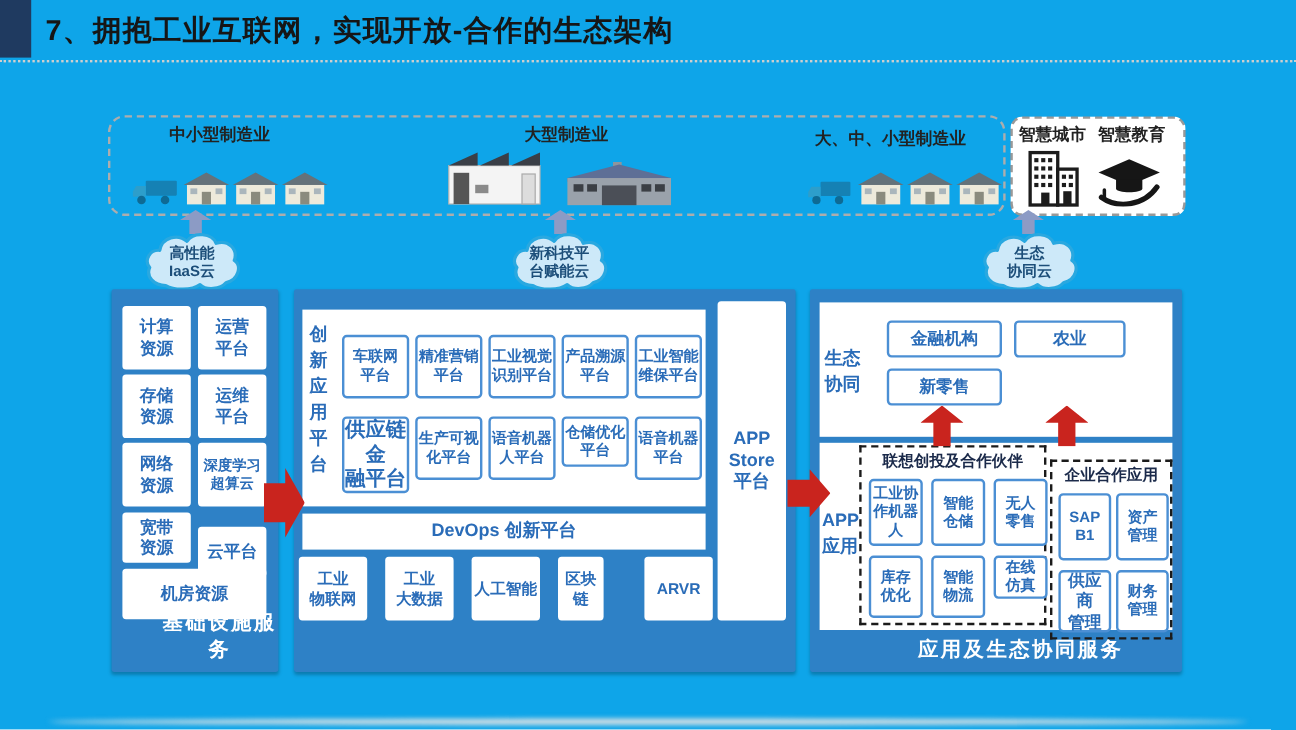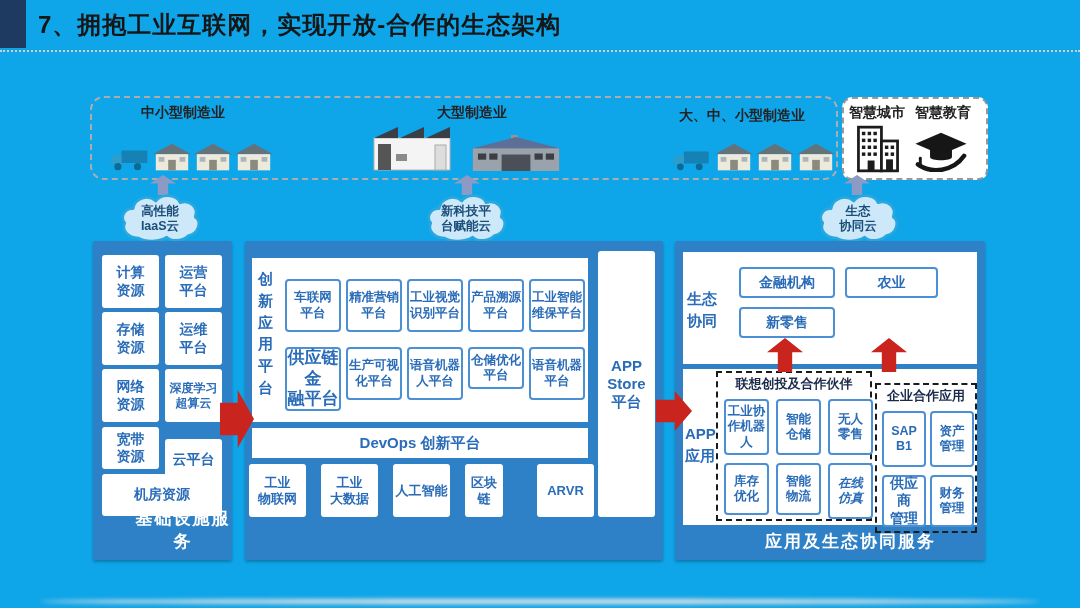--- a/index.html
+++ b/index.html
@@ -278,21 +278,21 @@
 作机器
 人</div>
         <div class="cell bordered" style="left:58px;top:26px;width:45px;height:56px;font-size:12.5px;">智能
 仓储</div>
         <div class="cell bordered" style="left:110px;top:26px;width:45px;height:56px;font-size:12.5px;">无人
 零售</div>
         <div class="cell bordered" style="left:6px;top:90px;width:45px;height:52px;font-size:12.5px;text-align:center;">库存
 优化</div>
         <div class="cell bordered" style="left:58px;top:90px;width:45px;height:52px;font-size:12.5px;">智能
 物流</div>
-        <div class="cell bordered" style="left:110px;top:90px;width:45px;height:56px;font-size:12.5px;font-style:italic;">在线
+        <div class="cell bordered" style="left:110px;top:90px;width:45px;height:36px;font-size:12.5px;">在线
 仿真</div>
       </div>
       <div class="group-dashed" style="left:192px;top:2px;width:102px;height:150px;margin-top:12px;">
         <div class="group-header">企业合作应用</div>
         <div class="cell bordered" style="left:5px;top:26px;width:44px;height:56px;font-size:12.5px;">SAP
 B1</div>
         <div class="cell bordered" style="left:53px;top:26px;width:44px;height:56px;font-size:12.5px;">资产
 管理</div>
         <div class="cell bordered" style="left:5px;top:90px;width:44px;height:52px;font-size:14px;">供应商
 管理</div>

